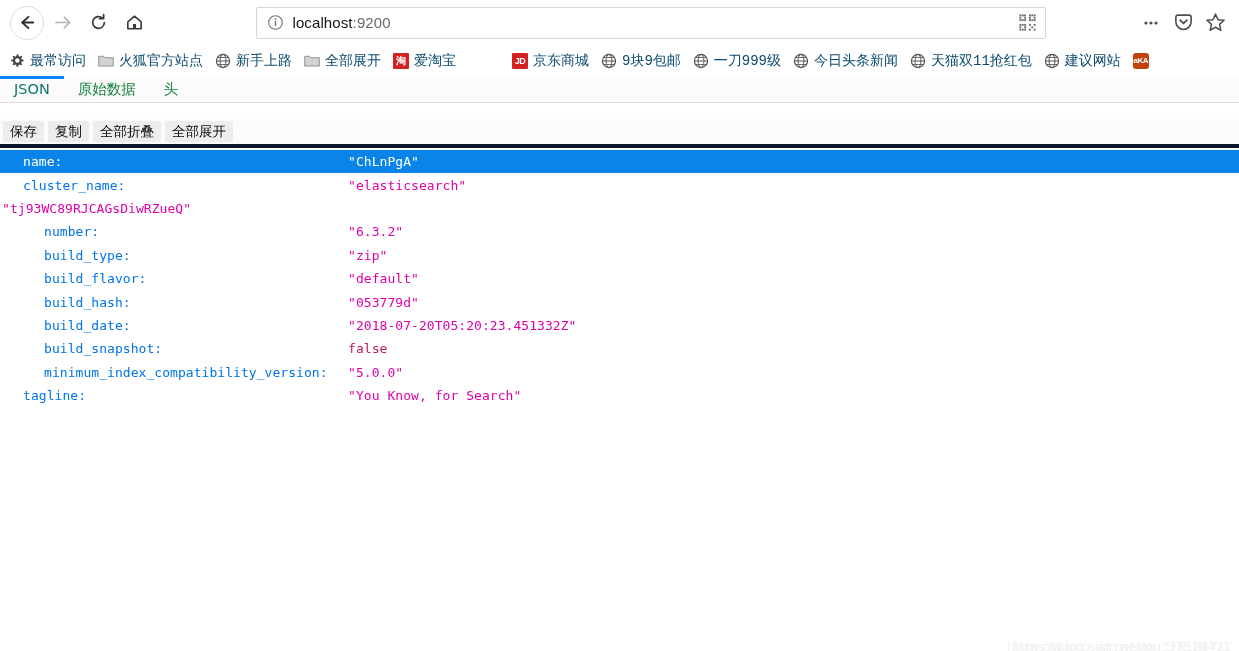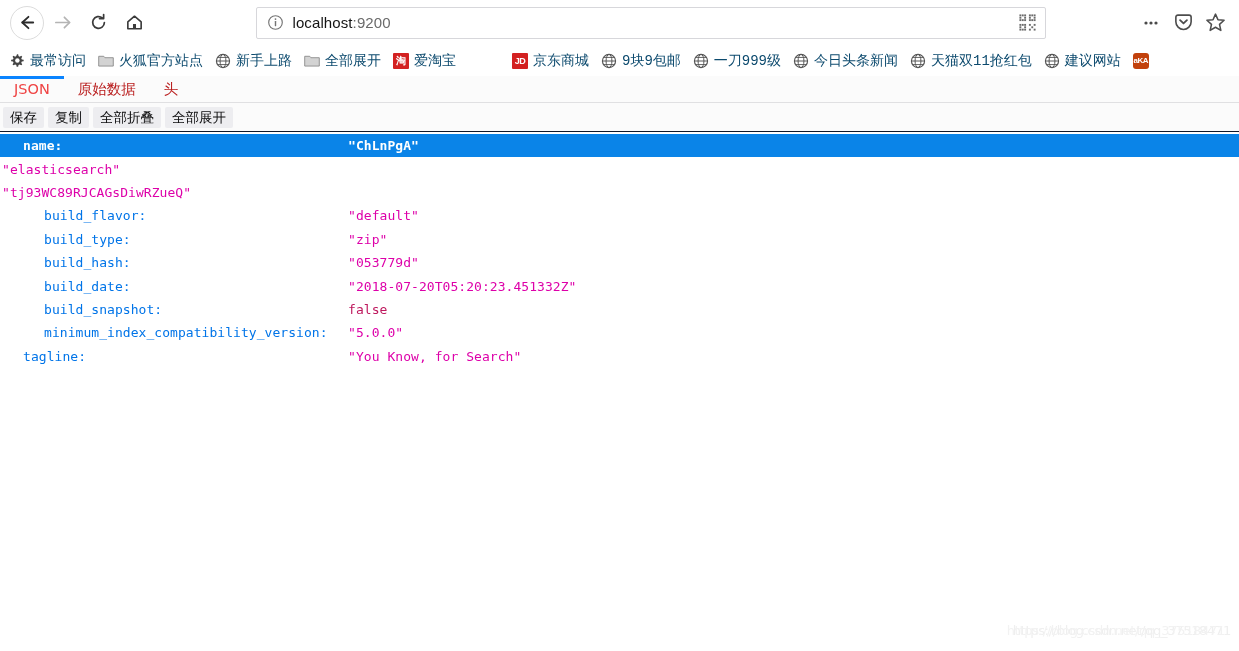--- a/index.html
+++ b/index.html
@@ -130,42 +130,43 @@
     border-bottom: 1px solid #e0e0e2;
     display: flex;
     align-items: stretch;
     padding-left: 0;
   }
   .jv-tab {
     position: relative;
     padding: 0 14px;
     display: flex; align-items: center;
     font-size: 14.5px;
-    color: #b91c1c;
+    color: #15803d;
     font-family: "DejaVu Sans", "Liberation Sans", sans-serif;
     background: transparent;
   }
-  .jv-tab.active { color: #ef4444; }
+  .jv-tab.active { color: #0f766e; }
   .jv-tab.active::before {
     content: "";
     position: absolute;
     left: 0; right: 0; top: 0;
     height: 3px;
     background: #0a84ff;
   }
 
   
   .jv-actions {
     height: 29px;
     background: #fbfbfb;
-    border-bottom: 1px solid #0f172a;
+    border-bottom: 4px solid #0f172a;
     display: flex;
     align-items: center;
     padding: 0 3px;
     gap: 4px;
+    margin-top: 16px;
   }
   .jv-btn {
     background: #ededf0;
     border: none;
     border-radius: 2px;
     font-size: 13.5px;
     color: #0c0c0d;
     font-family: "DejaVu Sans", "Liberation Sans", sans-serif;
     padding: 3px 7px;
     line-height: 15px;
@@ -181,21 +182,21 @@
     padding-top: 2px;
     font-family: "DejaVu Sans Mono", "Liberation Mono", monospace;
     font-size: 13px;
   }
   .json-row {
     display: flex;
     height: 23.4px;
     align-items: center;
     padding-left: 2px;
   }
-  .json-row.selected { background: #0a84e8; font-weight: bold; }
+  .json-row.selected { background: #0a84e8; }
   .json-key-cell {
     width: 346px;
     flex: 0 0 346px;
     display: flex;
     align-items: center;
     overflow: hidden;
   }
   .twisty {
     width: 10px;
     flex: 0 0 10px;
@@ -498,38 +499,49 @@
   <div class="json-panel">
     <div id="json-rows">
         <div class="json-row selected">
           <div class="json-key-cell indent-0">
             <span class="twisty"></span>
             <span class="json-key">name:</span>
           </div>
           <span class="json-val string">"ChLnPgA"</span>
         </div>
         <div class="json-row">
+          <div class="json-key-cell indent-0">
+            <span class="twisty"></span>
+            <span class="json-key">cluster_name:</span>
+          </div>
           <span class="json-val string">"elasticsearch"</span>
         </div>
         <div class="json-row">
           <span class="json-val string">"tj93WC89RJCAGsDiwRZueQ"</span>
         </div>
         <div class="json-row">
           <div class="json-key-cell indent-1">
             <span class="twisty"></span>
+            <span class="json-key">number:</span>
+          </div>
+          <span class="json-val string">"6.3.2"</span>
+        </div>
+        <div class="json-row">
+          <div class="json-key-cell indent-1">
+            <span class="twisty"></span>
+            <span class="json-key">build_type:</span>
+          </div>
+          <span class="json-val string">"zip"</span>
+        </div>
+        <div class="json-row">
+          <div class="json-key-cell indent-1">
+            <span class="twisty"></span>
             <span class="json-key">build_flavor:</span>
           </div>
           <span class="json-val string">"default"</span>
-        </div>
-        <div class="json-row">
-          <div class="json-key-cell indent-1">
-            <span class="twisty"></span>
-            <span class="json-key">build_type:</span>
-          </div>
-          <span class="json-val string">"zip"</span>
         </div>
         <div class="json-row">
           <div class="json-key-cell indent-1">
             <span class="twisty"></span>
             <span class="json-key">build_hash:</span>
           </div>
           <span class="json-val string">"053779d"</span>
         </div>
         <div class="json-row">
           <div class="json-key-cell indent-1">

